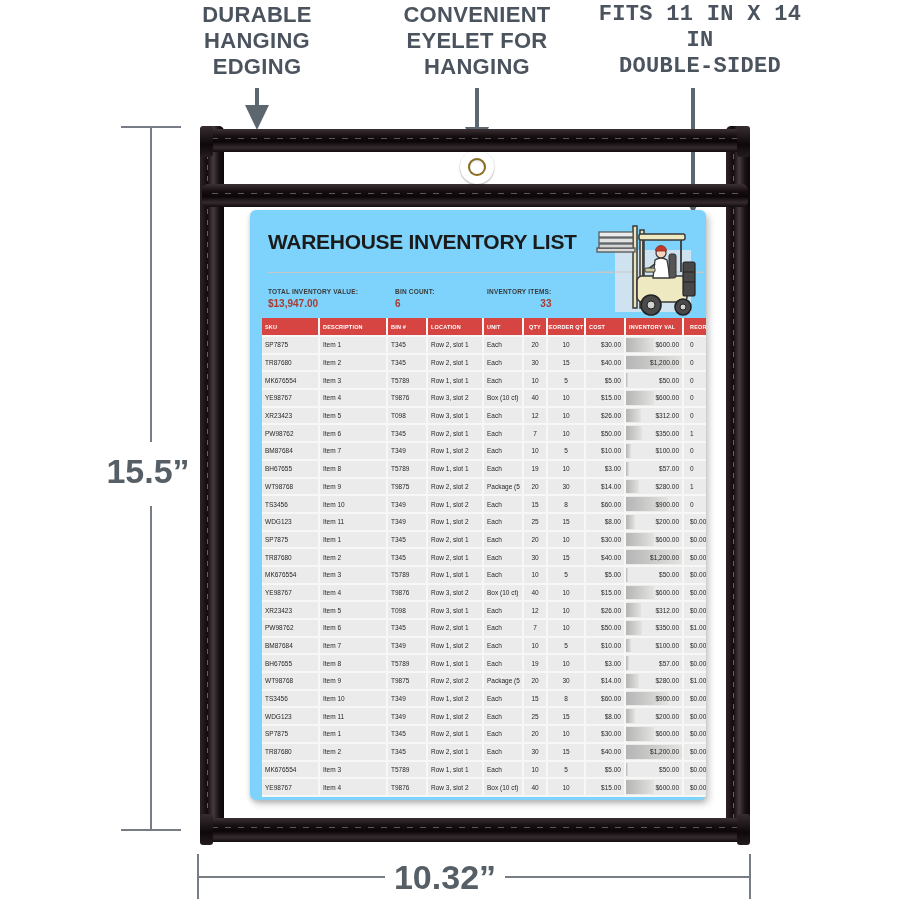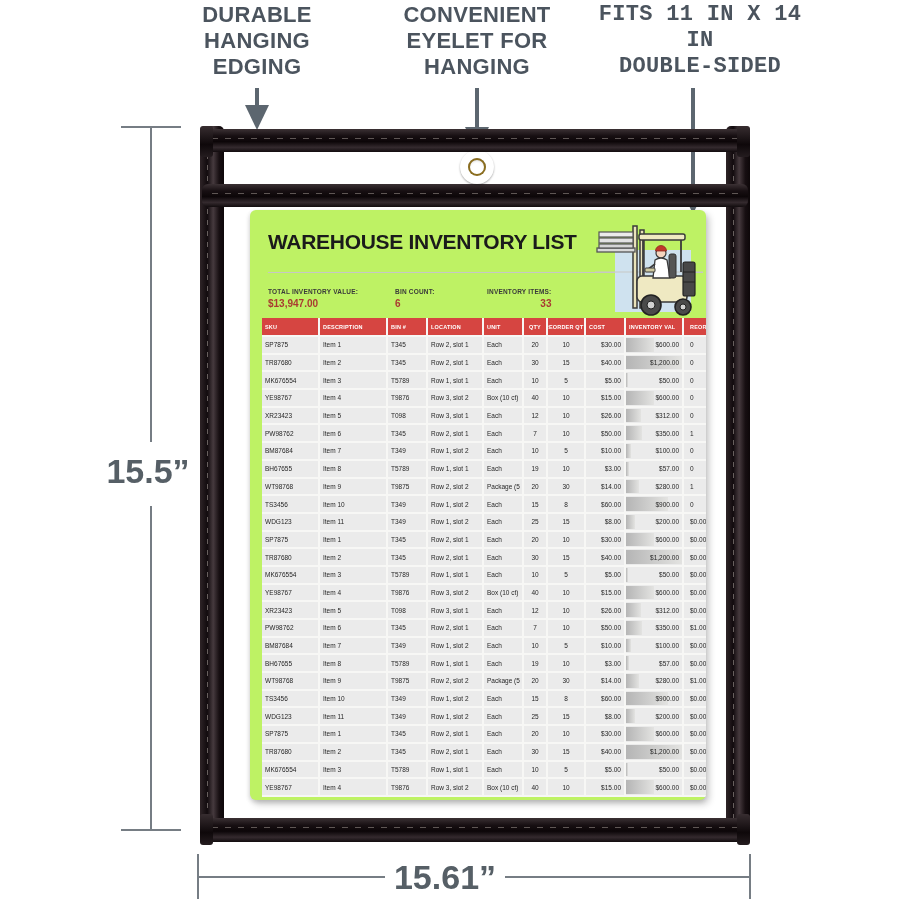--- a/index.html
+++ b/index.html
@@ -35,21 +35,21 @@
         background:linear-gradient(180deg,#372d30,#0e080a 60%,#241c1f);}
 
   
   .eyelet{position:absolute;left:460px;top:150px;width:34px;height:34px;border-radius:50%;
         background:radial-gradient(circle at 35% 30%,#faf0bd 0%,#e3c257 35%,#c9a83e 55%,#8e6f1e 85%,#b5973а 100%);
         box-shadow:0 1px 2px rgba(0,0,0,.35);}
   .eyelet-hole{position:absolute;left:8px;top:8px;width:18px;height:18px;border-radius:50%;
         background:#ffffff;box-shadow:inset 0 0 0 2px #8a6d1f, inset 0 2px 3px rgba(0,0,0,.25);}
 
   
-  .sheet{position:absolute;left:250px;top:210px;width:456px;height:590px;background:#bef264;
+  .sheet{position:absolute;left:250px;top:210px;width:456px;height:590px;background:#7dd3fc;
          border-radius:6px;box-shadow:3px 4px 7px rgba(0,0,0,.22), -1px 2px 4px rgba(0,0,0,.12);
          overflow:hidden;}
   .doc-title{position:absolute;left:18px;top:20px;font-size:21px;font-weight:800;color:#1b1b1b;
          letter-spacing:-.3px;}
   .doc-divider{position:absolute;left:18px;right:3px;top:62px;height:1px;background:#c7c7c5;}
   .stat{position:absolute;top:78px;}
   .stat .lbl{font-size:6.5px;font-weight:bold;color:#3a3a3a;letter-spacing:.2px;}
   .stat .val{font-size:10px;font-weight:bold;color:#a93b31;margin-top:3px;}
   .s1{left:18px;} .s2{left:145px;} .s3{left:237px;text-align:right;}
 
@@ -102,21 +102,21 @@
   <div class="meas" style="left:121px;top:126px;width:60px;height:2px;"></div>
   <div class="meas" style="left:150px;top:126px;width:2px;height:316px;"></div>
   <div class="dim-label" style="left:88px;top:452px;width:120px;text-align:center;">15.5”</div>
   <div class="meas" style="left:150px;top:506px;width:2px;height:324px;"></div>
   <div class="meas" style="left:121px;top:829px;width:60px;height:2px;"></div>
 
   <div class="meas" style="left:197px;top:854px;width:2px;height:45px;"></div>
   <div class="meas" style="left:749px;top:854px;width:2px;height:45px;"></div>
   <div class="meas" style="left:199px;top:876px;width:186px;height:2px;"></div>
   <div class="meas" style="left:505px;top:876px;width:244px;height:2px;"></div>
-  <div class="dim-label" style="left:385px;top:858px;width:120px;text-align:center;">15.61”</div>
+  <div class="dim-label" style="left:385px;top:858px;width:120px;text-align:center;">10.32”</div>
 
   <div class="rail" style="left:200px;"></div>
   <div class="rail" style="left:726px;"></div>
   <div class="bar" style="top:129px;"></div>
   <div class="bar" style="top:184px;"></div>
   <div class="bar" style="top:818px;height:24px;"></div>
   <div class="cap" style="left:200px;top:126px;"></div>
   <div class="cap" style="left:737px;top:126px;"></div>
   <div class="cap" style="left:200px;top:814px;"></div>
   <div class="cap" style="left:737px;top:814px;"></div>

